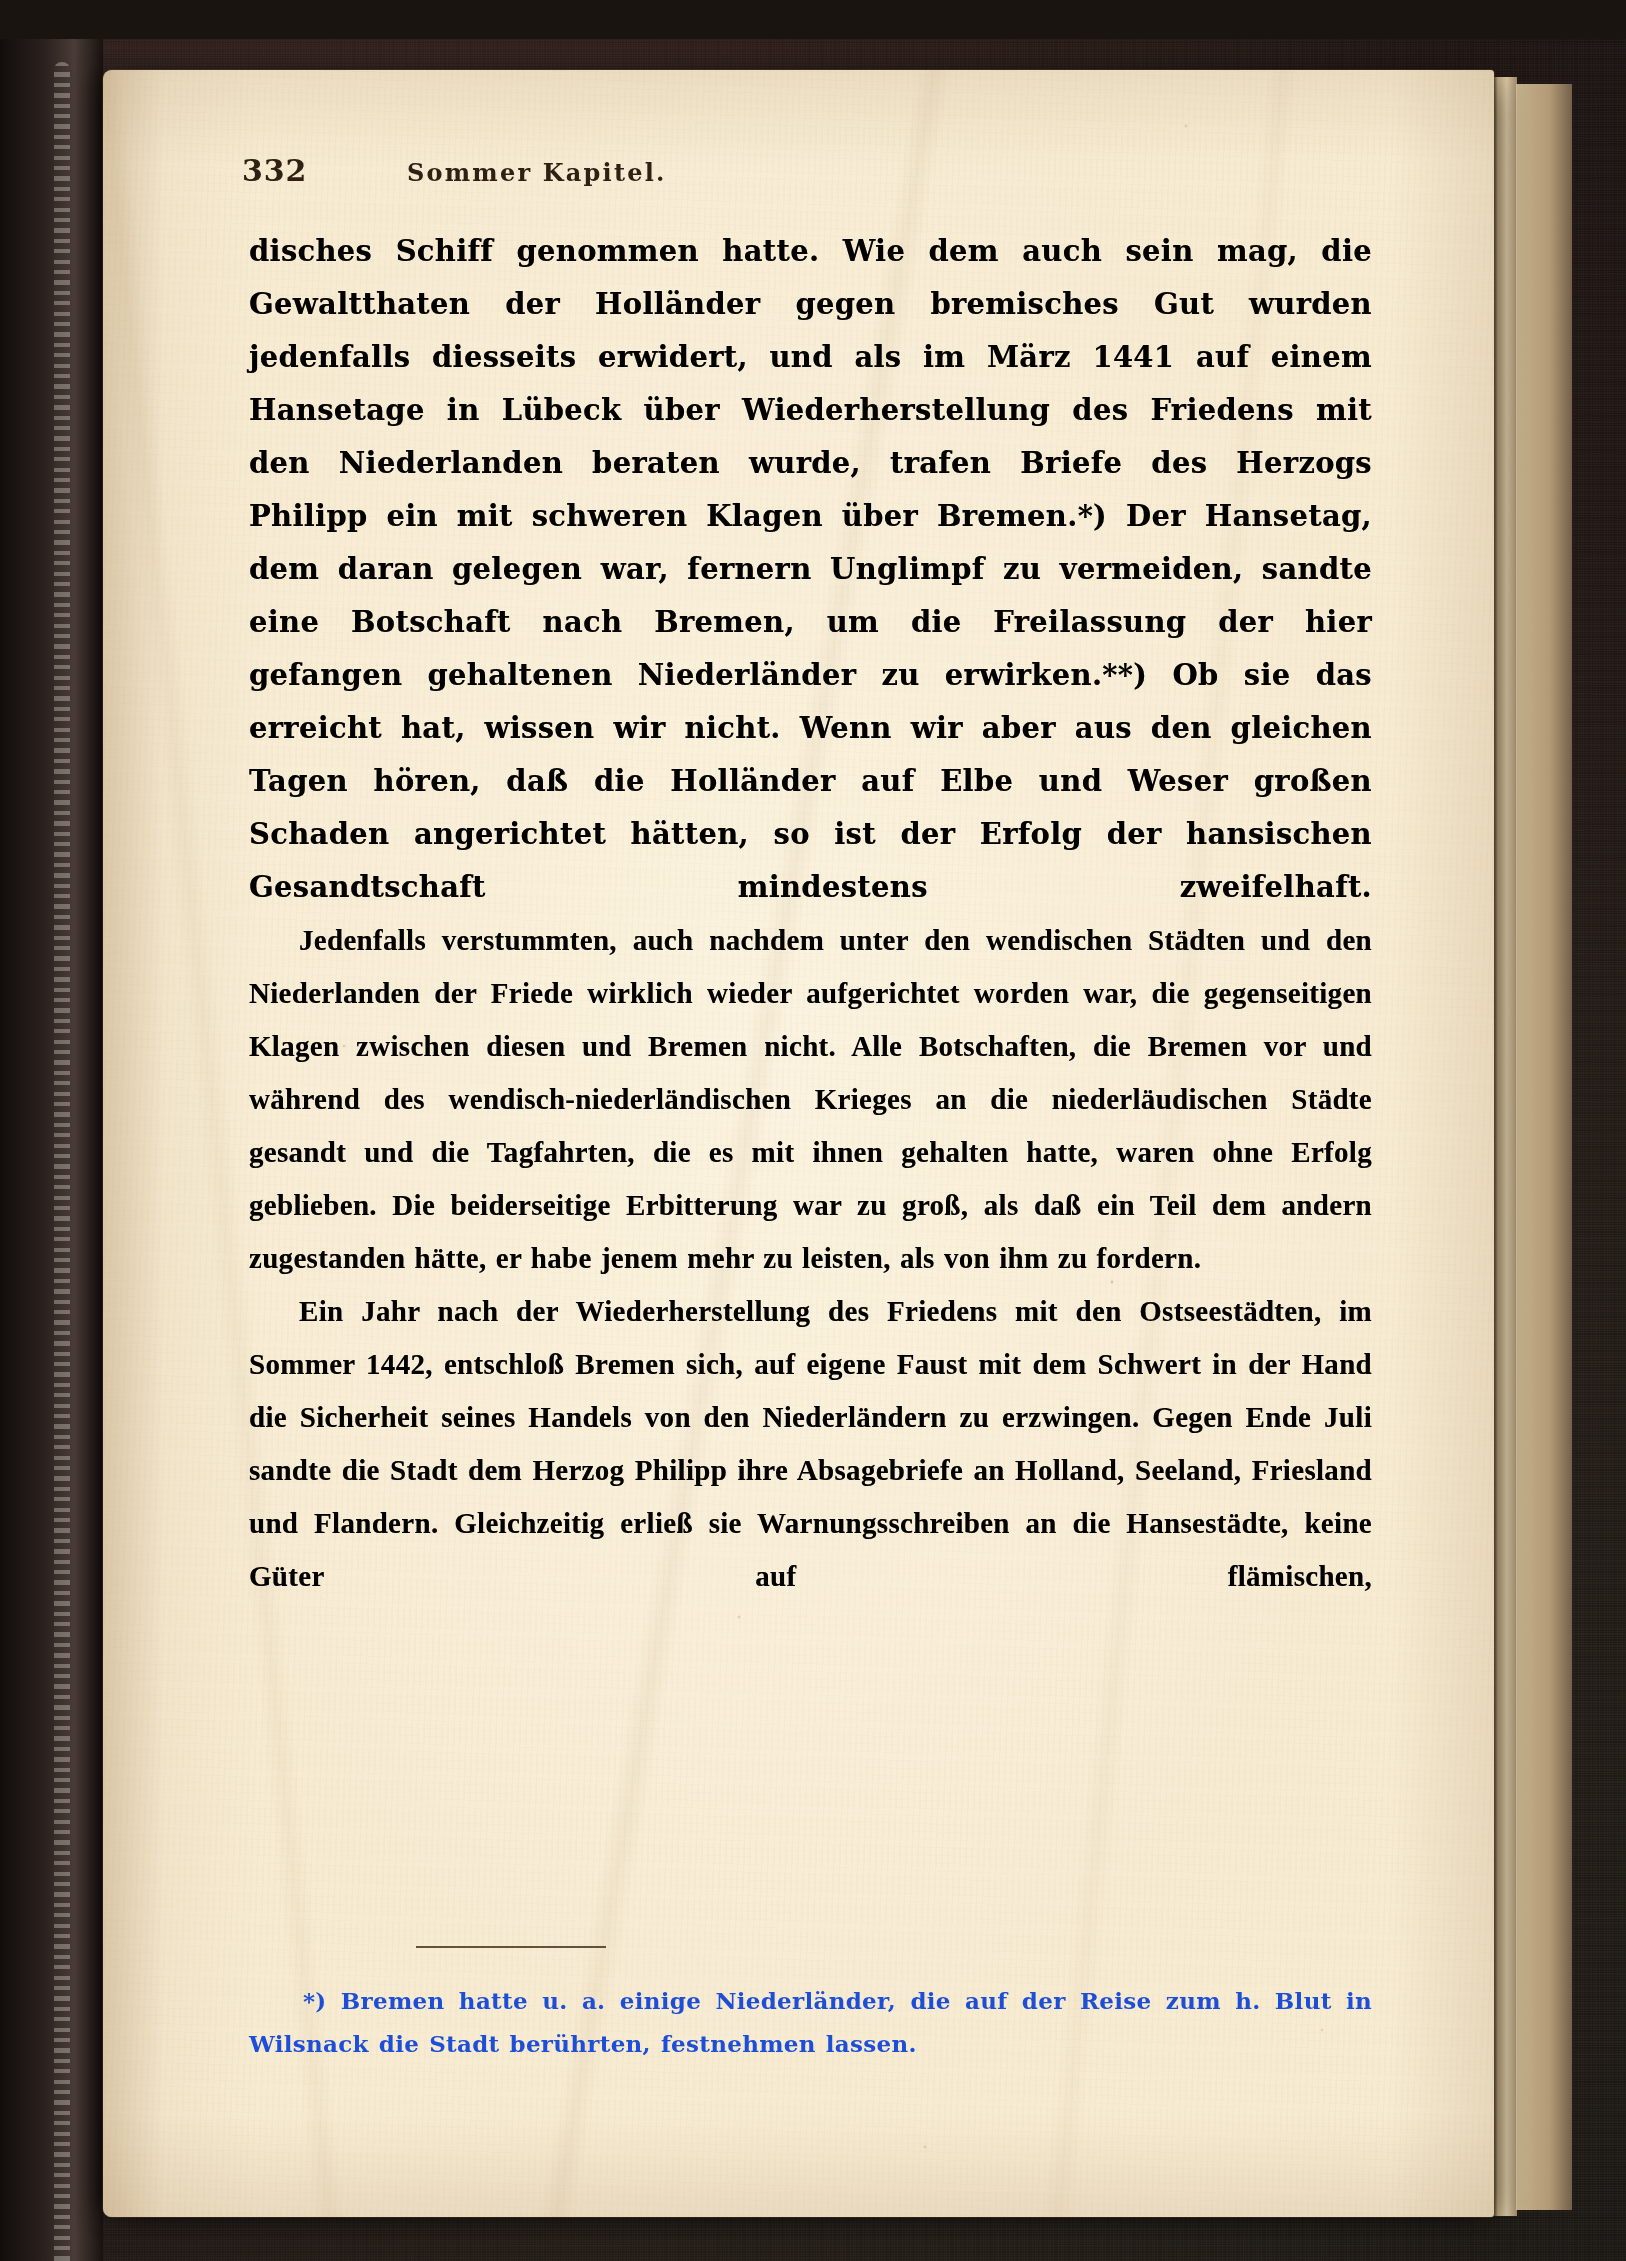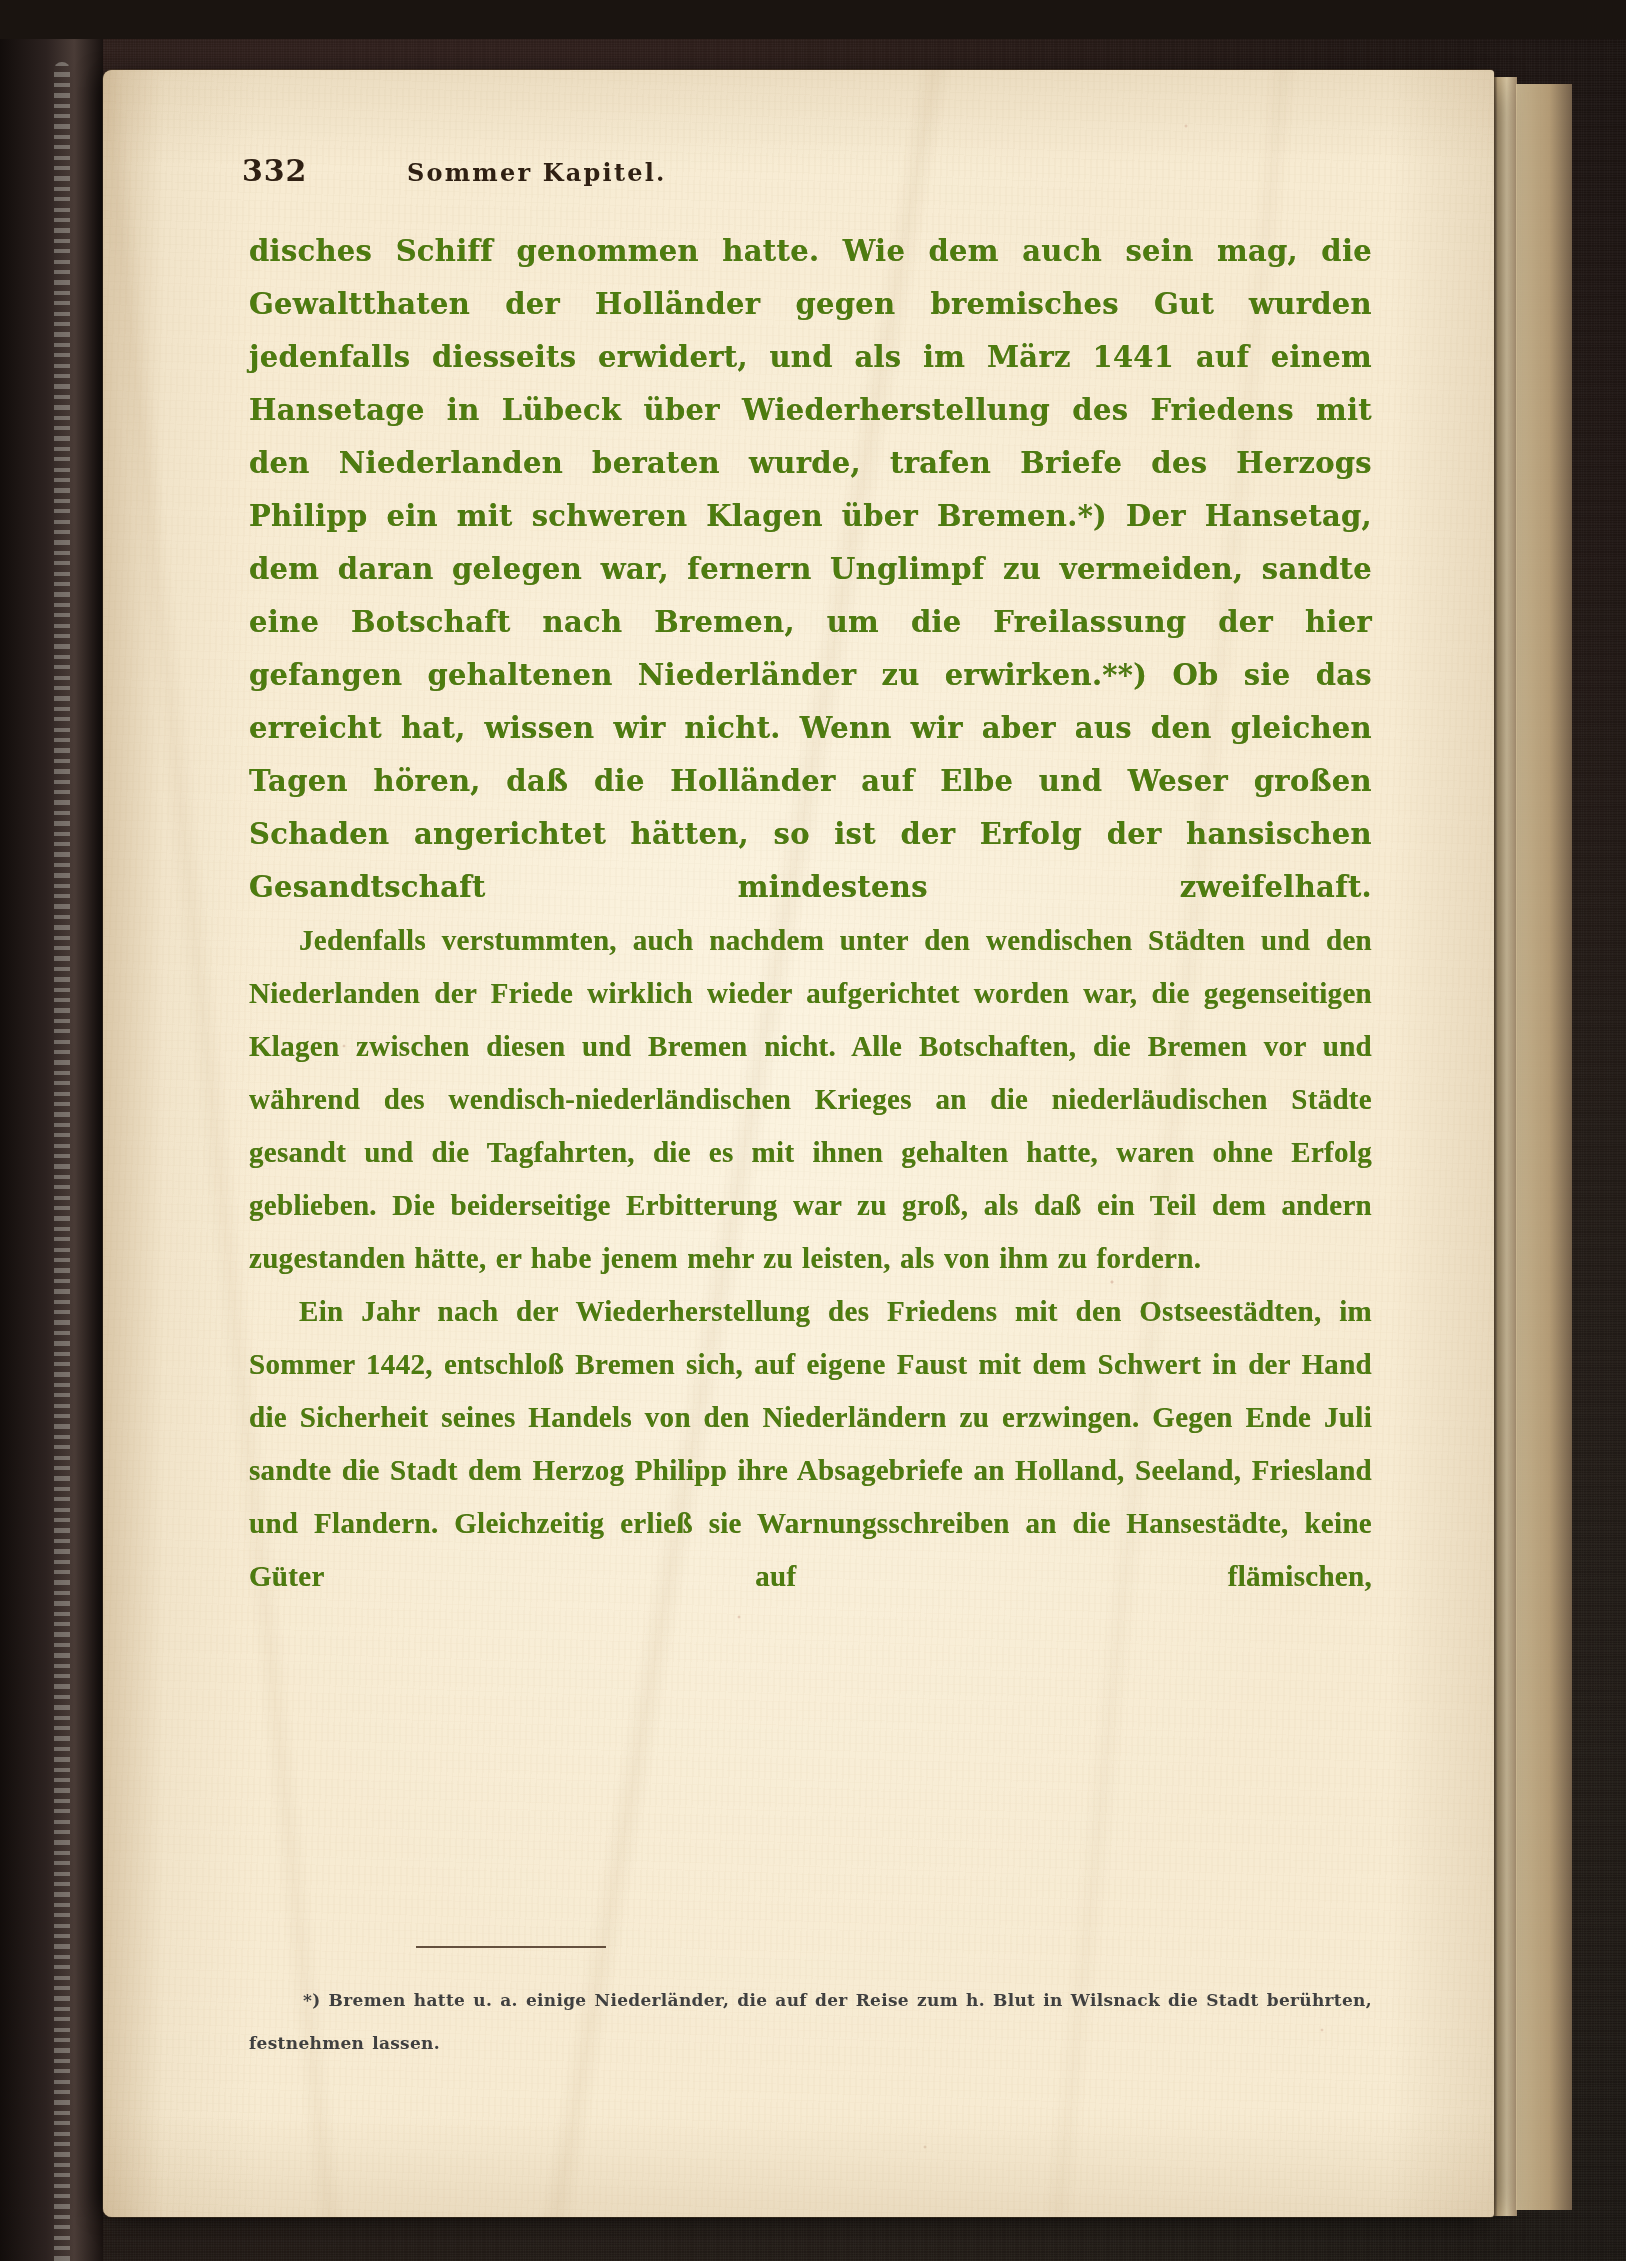--- a/index.html
+++ b/index.html
@@ -155,21 +155,21 @@
     width: 1123px;
   }
   .body p {
     margin: 0 0 0 0;
     font-size: 29px;
     line-height: 53px;
     text-align: justify;
     text-align-last: left;
     word-spacing: 1.7px;
     letter-spacing: 0.3px;
-    color: #4d7c0f;
+    color: #000000;
     font-weight: 700;
     text-shadow: 0 0 0.5px rgba(60,40,25,.5);
   }
   .body p + p { text-indent: 50px; font-family: Liberation Serif, serif; }
   .body p.last-open { text-align-last: justify; }
 
   .rule {
     position: absolute;
     left: 313px;
     top: 1876px;
@@ -180,23 +180,23 @@
   }
 
   .notes {
     position: absolute;
     left: 146px;
     top: 1909px;
     width: 1123px;
   }
   .notes p {
     margin: 0;
-    font-size: 17px;
+    font-size: 23px;
     line-height: 43px;
-    color: #404040;
+    color: #1d4ed8;
     font-weight: 700;
     letter-spacing: 0.3px;
     word-spacing: 1.7px;
     text-align: justify;
     text-align-last: left;
   }
   .notes p { text-indent: 54px; }
 
   
   .specks {

